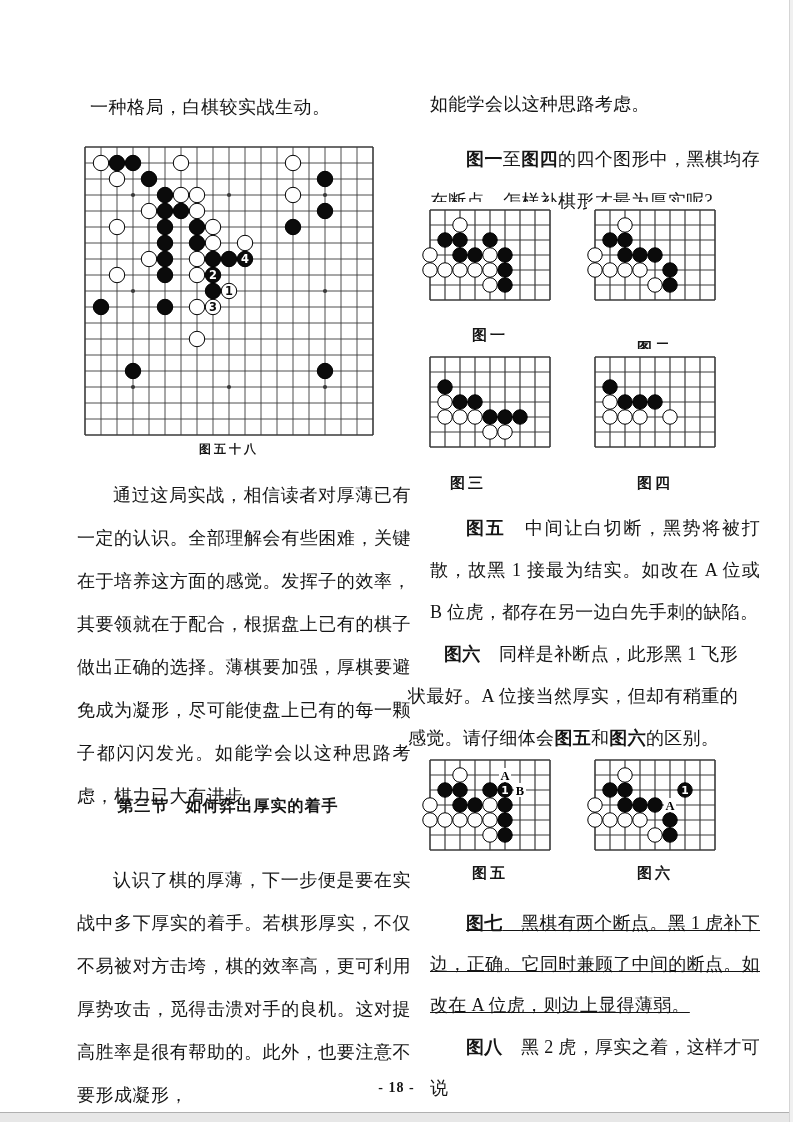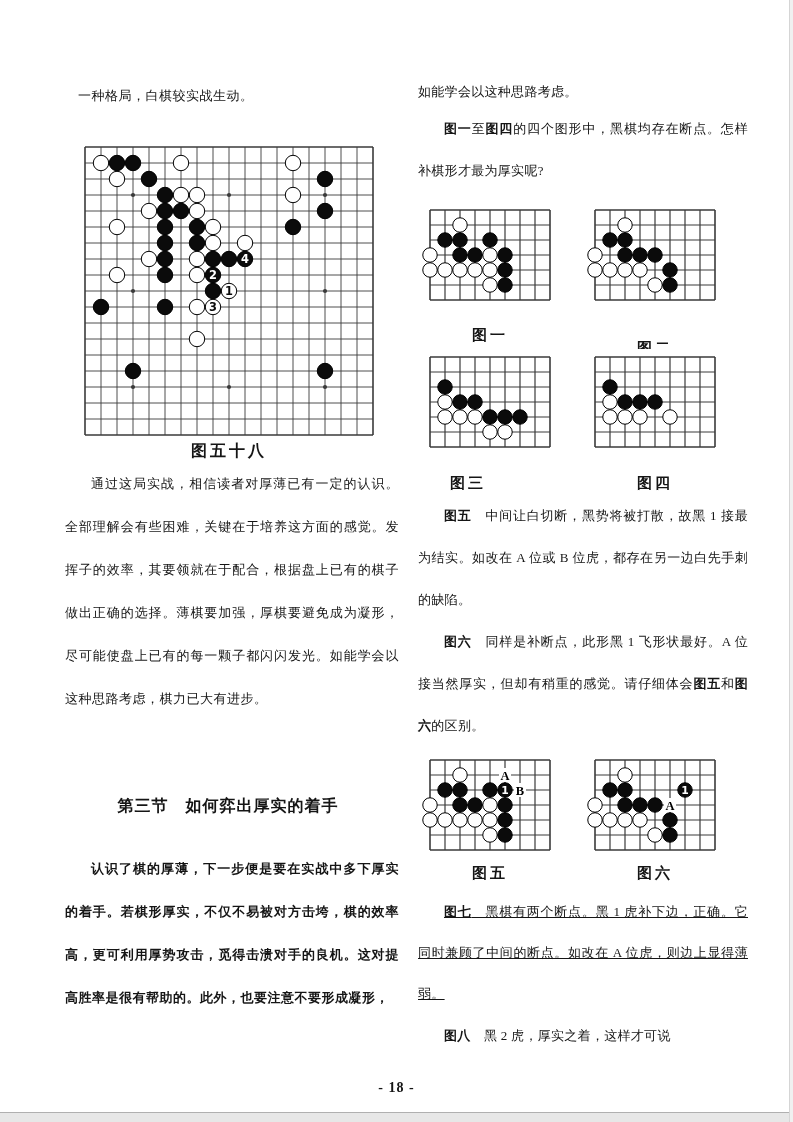--- a/index.html
+++ b/index.html
@@ -3,22 +3,22 @@
 <meta charset="utf-8">
 <style>
   html,body{margin:0;padding:0;}
   body{
     width:793px;height:1122px;position:relative;overflow:hidden;
     background:#ffffff;
     font-family:"Liberation Serif","DejaVu Serif",serif;
     color:#151515;
   }
   .para{
-    position:absolute;margin:4px;
-    font-size:13px;line-height:43px;letter-spacing:0.5px;
+    position:absolute;margin:16px;
+    font-size:18px;line-height:43px;letter-spacing:0.5px;
     text-align:justify;
   }
   .rcol{line-height:42px;letter-spacing:0.3px;}
   .indent{text-indent:2em;}
   .para b{font-weight:bold;}
   .caption{
     position:absolute;margin:0;font-weight:bold;font-size:15px;
     letter-spacing:3px;text-align:center;
   }
   .heading{
@@ -137,31 +137,31 @@
       <circle cx="24" cy="168" r="7.712" fill="#0b0b0b" stroke="#000000" stroke-width="1"></circle>
       <circle cx="88" cy="168" r="7.712" fill="#0b0b0b" stroke="#000000" stroke-width="1"></circle>
       <circle cx="56" cy="232" r="7.712" fill="#0b0b0b" stroke="#000000" stroke-width="1"></circle>
       <circle cx="248" cy="232" r="7.712" fill="#0b0b0b" stroke="#000000" stroke-width="1"></circle>
       <circle cx="136" cy="136" r="7.712" fill="#0b0b0b" stroke="#000000" stroke-width="1"></circle>
       <text x="136" y="136" dy="0.36em" text-anchor="middle" font-size="11.42" font-weight="bold" font-family="&quot;DejaVu Sans&quot;,&quot;Liberation Sans&quot;,sans-serif" fill="#ffffff">2</text>
       <circle cx="168" cy="120" r="7.712" fill="#0b0b0b" stroke="#000000" stroke-width="1"></circle>
       <text x="168" y="120" dy="0.36em" text-anchor="middle" font-size="11.42" font-weight="bold" font-family="&quot;DejaVu Sans&quot;,&quot;Liberation Sans&quot;,sans-serif" fill="#ffffff">4</text>
     </svg></div>
 
-<p class="caption" style="left:77px;top:441px;width:304px;font-size:16px;">图五十八</p>
+<p class="caption" style="left:77px;top:441px;width:304px;font-size:12px;">图五十八</p>
 
 <p class="para indent" style="left:61px;top:458px;width:334px;">通过这局实战，相信读者对厚薄已有一定的认识。全部理解会有些困难，关键在于培养这方面的感觉。发挥子的效率，其要领就在于配合，根据盘上已有的棋子做出正确的选择。薄棋要加强，厚棋要避免成为凝形，尽可能使盘上已有的每一颗子都闪闪发光。如能学会以这种思路考虑，棋力已大有进步。</p>
 
 <h2 class="heading" style="left:61px;top:796px;width:334px;">第三节　如何弈出厚实的着手</h2>
 
-<p class="para indent" style="left:61px;top:843px;width:334px;font-weight:bold;">认识了棋的厚薄，下一步便是要在实战中多下厚实的着手。若棋形厚实，不仅不易被对方击垮，棋的效率高，更可利用厚势攻击，觅得击溃对手的良机。这对提高胜率是很有帮助的。此外，也要注意不要形成凝形，</p>
+<p class="para indent" style="left:61px;top:843px;width:334px;">认识了棋的厚薄，下一步便是要在实战中多下厚实的着手。若棋形厚实，不仅不易被对方击垮，棋的效率高，更可利用厚势攻击，觅得击溃对手的良机。这对提高胜率是很有帮助的。此外，也要注意不要形成凝形，</p>
 
 <p class="para rcol" style="left:414px;top:67px;width:330px;">如能学会以这种思路考虑。</p>
 
-<p class="para rcol indent" style="left:414px;top:104px;width:330px;"><b>图一</b><span>至</span><b>图四</b><span>的四个图形中，黑棋均存在断点。怎样补棋形才最为厚实呢?</span></p>
+<p class="para rcol indent" style="left:414px;top:122px;width:330px;"><b>图一</b><span>至</span><b>图四</b><span>的四个图形中，黑棋均存在断点。怎样补棋形才最为厚实呢?</span></p>
 
 <div class="board" style="left:422px;top:202px;"><svg width="136" height="106" viewBox="0 0 136 106">
       <rect x="0" y="0" width="136" height="106" fill="#ffffff"></rect>
       <line x1="8" y1="8" x2="8" y2="98" stroke="#3a3a3a" stroke-width="1.6"></line>
       <line x1="23" y1="8" x2="23" y2="98" stroke="#3a3a3a" stroke-width="1.2"></line>
       <line x1="38" y1="8" x2="38" y2="98" stroke="#3a3a3a" stroke-width="1.2"></line>
       <line x1="53" y1="8" x2="53" y2="98" stroke="#3a3a3a" stroke-width="1.2"></line>
       <line x1="68" y1="8" x2="68" y2="98" stroke="#3a3a3a" stroke-width="1.2"></line>
       <line x1="83" y1="8" x2="83" y2="98" stroke="#3a3a3a" stroke-width="1.2"></line>
       <line x1="98" y1="8" x2="98" y2="98" stroke="#3a3a3a" stroke-width="1.2"></line>
@@ -287,21 +287,21 @@
       <circle cx="38" cy="53" r="7.2299999999999995" fill="#0b0b0b" stroke="#000000" stroke-width="1"></circle>
       <circle cx="53" cy="53" r="7.2299999999999995" fill="#0b0b0b" stroke="#000000" stroke-width="1"></circle>
       <circle cx="68" cy="53" r="7.2299999999999995" fill="#0b0b0b" stroke="#000000" stroke-width="1"></circle>
     </svg></div>
 
 <p class="caption" style="left:400px;top:474px;width:136px;">图三</p>
 <p class="caption" style="left:587px;top:474px;width:136px;">图四</p>
 
 <p class="para rcol indent" style="left:414px;top:491px;width:330px;font-family:Liberation Serif, serif;"><b>图五</b><span>　中间让白切断，黑势将被打散，故黑 1 接最为结实。如改在 A 位或 B 位虎，都存在另一边白先手刺的缺陷。</span></p>
 
-<p class="para rcol indent" style="left:414px;top:617px;width:330px;"><b>图六</b><span>　同样是补断点，此形黑 1 飞形状最好。A 位接当然厚实，但却有稍重的感觉。请仔细体会</span><b>图五</b><span>和</span><b>图六</b><span>的区别。</span></p>
+<p class="para rcol indent" style="left:392px;top:617px;width:330px;"><b>图六</b><span>　同样是补断点，此形黑 1 飞形状最好。A 位接当然厚实，但却有稍重的感觉。请仔细体会</span><b>图五</b><span>和</span><b>图六</b><span>的区别。</span></p>
 
 <div class="board" style="left:422px;top:752px;"><svg width="136" height="106" viewBox="0 0 136 106">
       <rect x="0" y="0" width="136" height="106" fill="#ffffff"></rect>
       <line x1="8" y1="8" x2="8" y2="98" stroke="#3a3a3a" stroke-width="1.6"></line>
       <line x1="23" y1="8" x2="23" y2="98" stroke="#3a3a3a" stroke-width="1.2"></line>
       <line x1="38" y1="8" x2="38" y2="98" stroke="#3a3a3a" stroke-width="1.2"></line>
       <line x1="53" y1="8" x2="53" y2="98" stroke="#3a3a3a" stroke-width="1.2"></line>
       <line x1="68" y1="8" x2="68" y2="98" stroke="#3a3a3a" stroke-width="1.2"></line>
       <line x1="83" y1="8" x2="83" y2="98" stroke="#3a3a3a" stroke-width="1.2"></line>
       <line x1="98" y1="8" x2="98" y2="98" stroke="#3a3a3a" stroke-width="1.2"></line>

